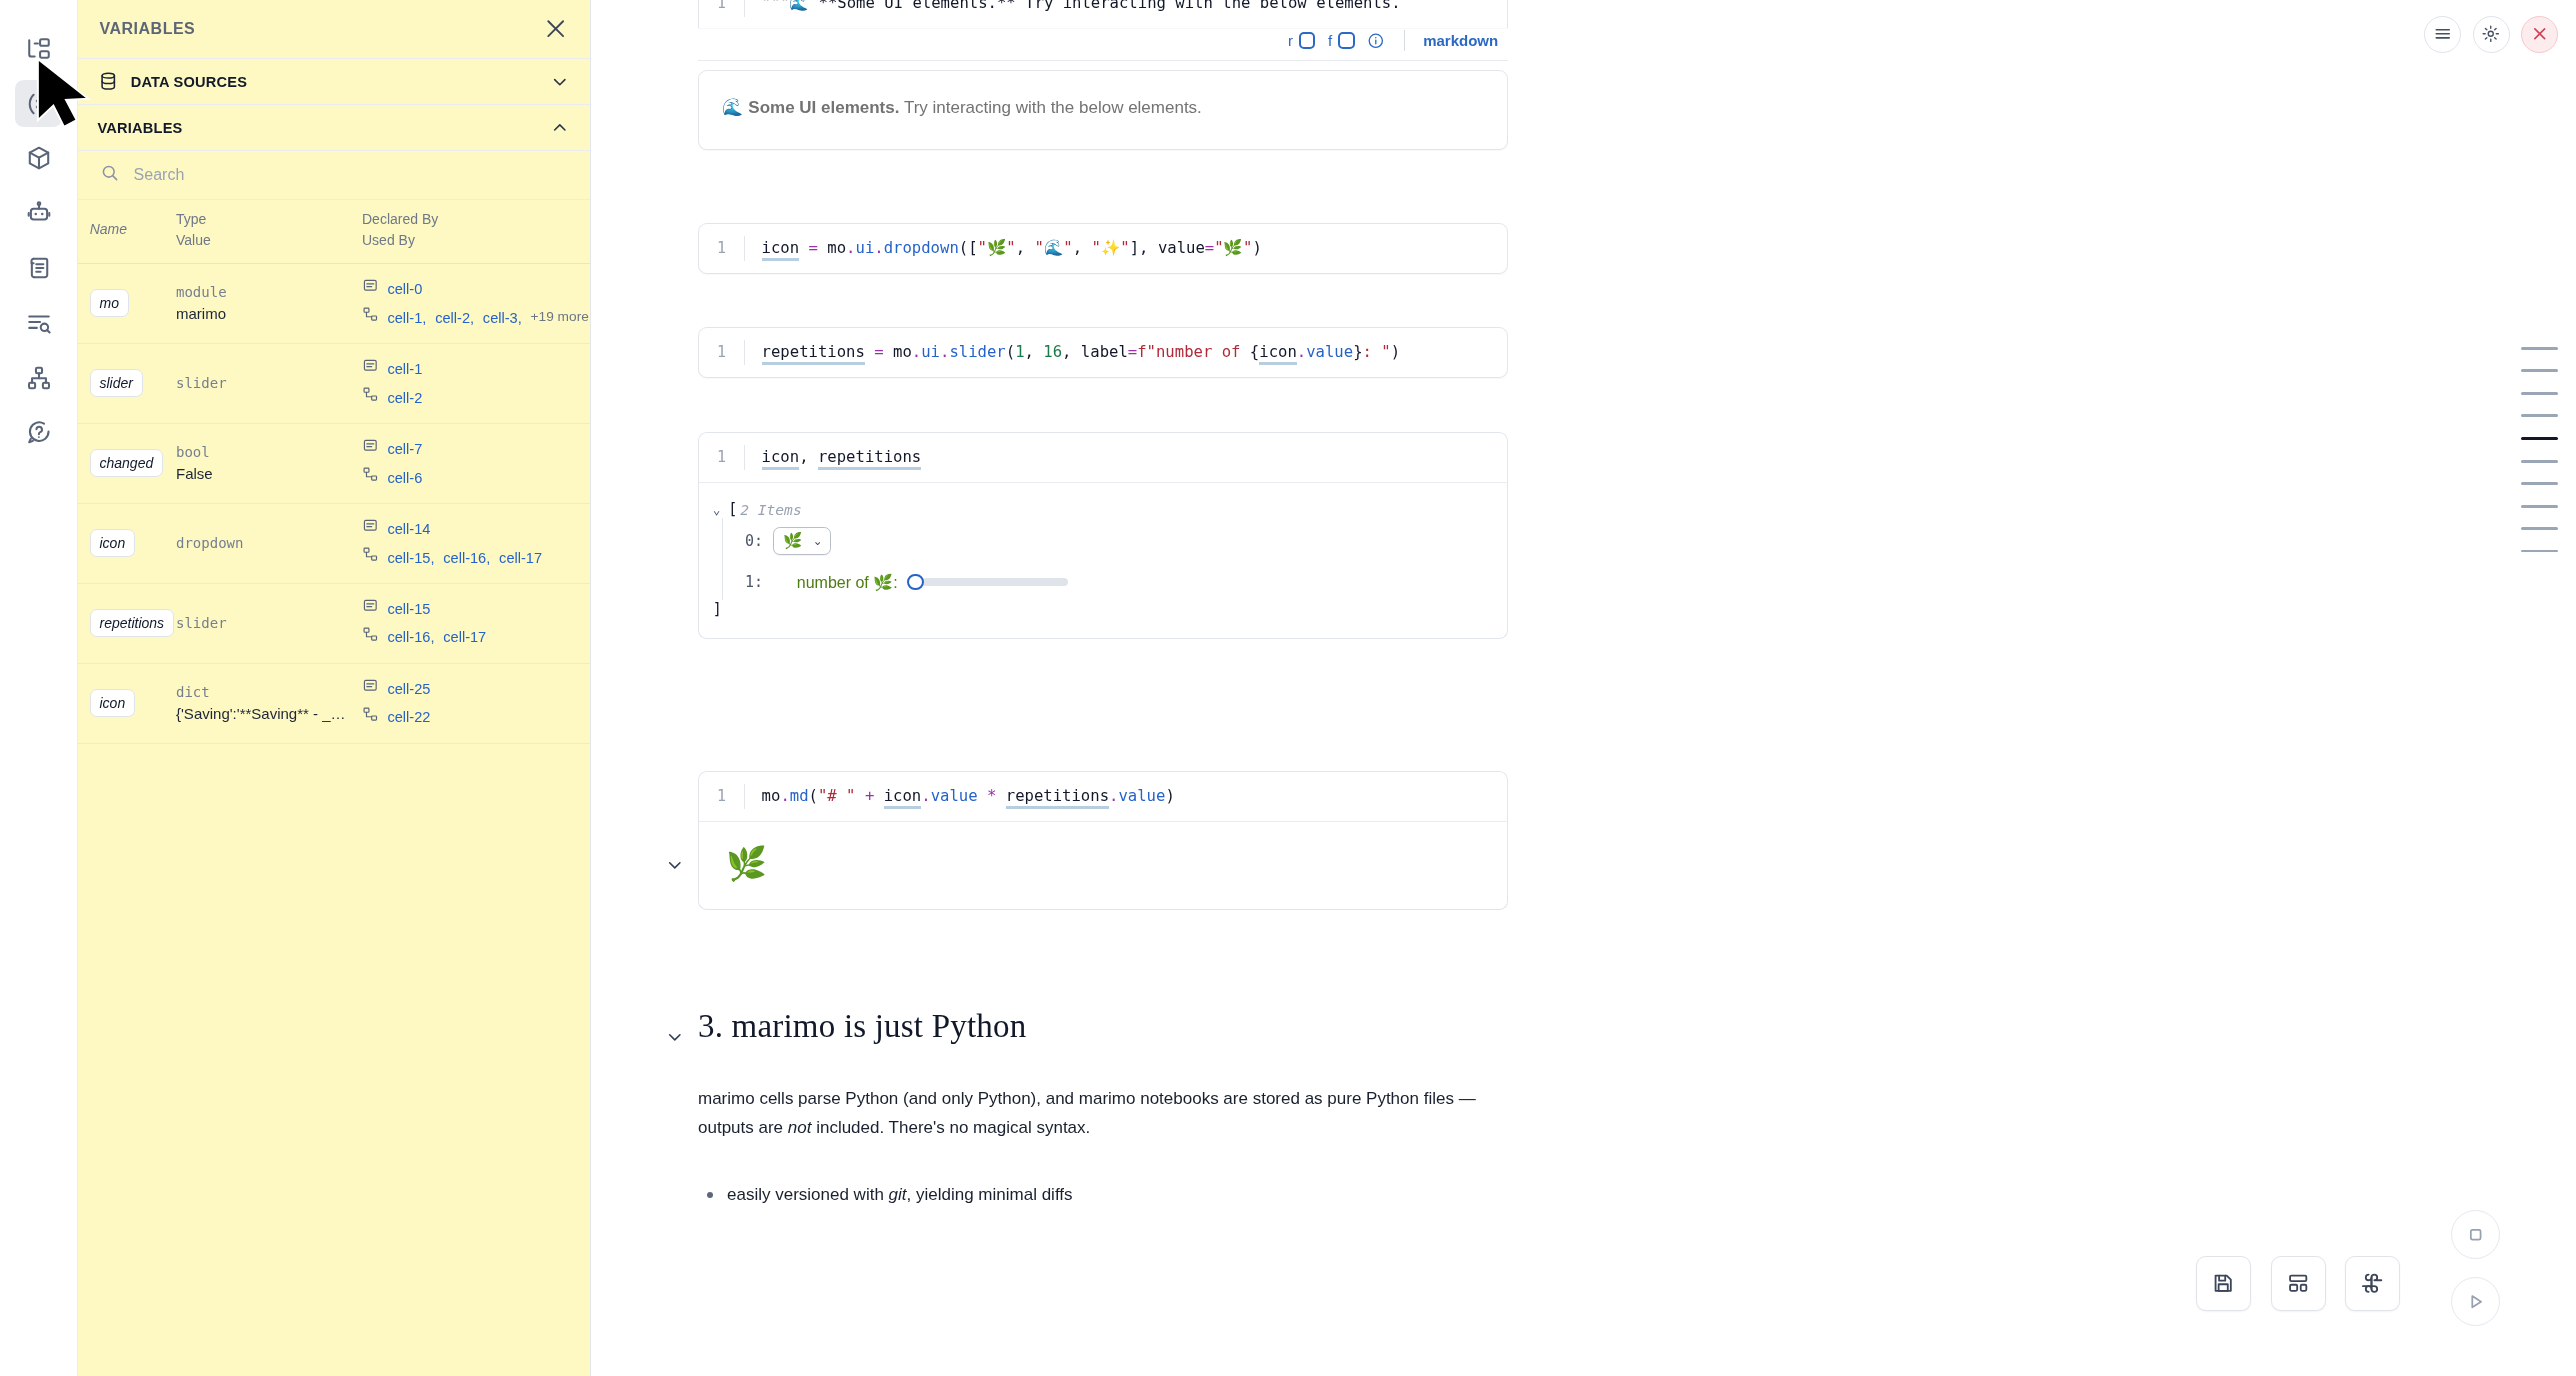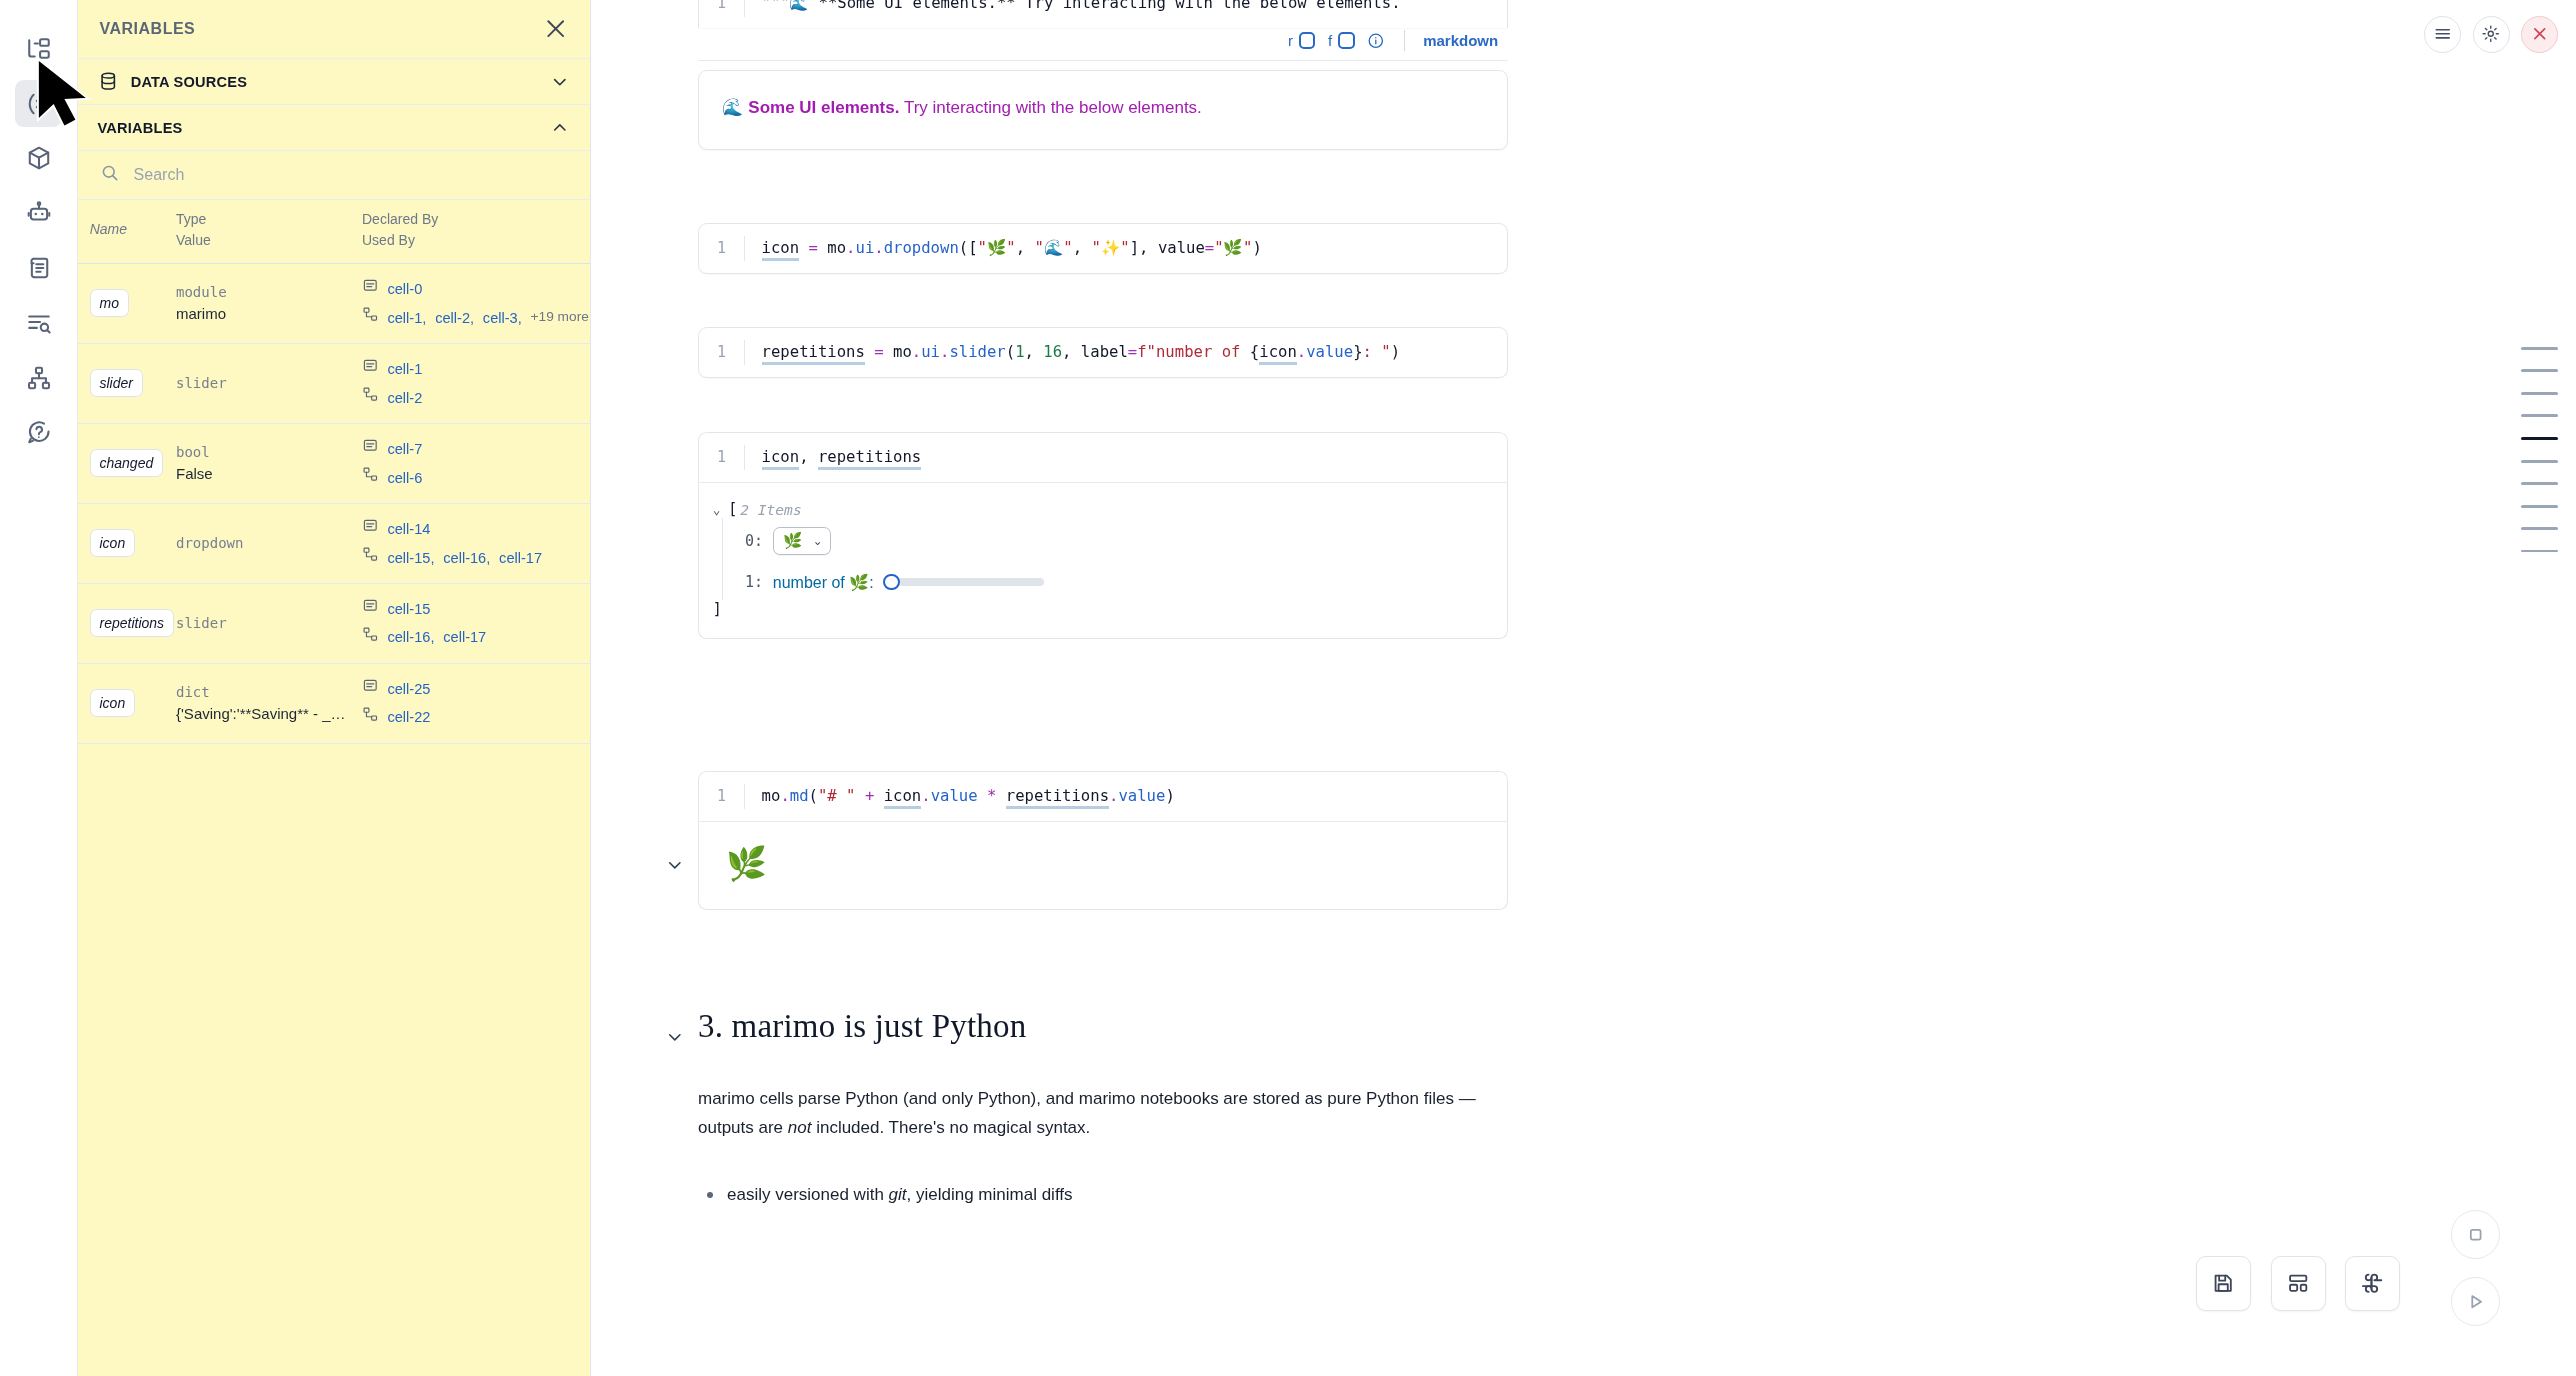--- a/index.html
+++ b/index.html
@@ -236,21 +236,21 @@
   .round-btn svg { width: 19.5px; height: 19.5px; display:block; }
   .round-btn.danger { background: #fdecee; border-color: #f3c9ce; color: #d14456; }
 
   .md-out-box {
     border: 1px solid #e2e6ec;
     border-radius: 8.8px;
     background: #ffffff;
     padding: 24.4px 23.4px 27px 23.4px;
     box-shadow: 0 1px 1px rgba(20,25,40,.03);
   }
-  .md-line { font-size: 17px; color: #a21caf; line-height: 1.55; }
+  .md-line { font-size: 17px; color: #737373; line-height: 1.55; }
   .md-line b { font-weight: 700; }
 
   
   .out-box {
     border: 1px solid #e2e6ec;
     border-top: none;
     border-radius: 0 0 8.8px 8.8px;
     background: #fff;
     padding: 17.6px 0 19.5px 0;
   }
@@ -265,21 +265,21 @@
   .dd {
     border: 1px solid #b9bfc9; border-radius: 6.8px;
     background: #fff;
     padding: 3.9px 7.8px 3.9px 9.8px;
     display: inline-flex; align-items: center; gap: 9.8px;
     cursor: pointer; min-width: 55px;
     box-shadow: 0 1px 1px rgba(20,25,40,.05);
   }
   .dd .emo { font-size: 15.6px; }
   .dd .caret { color: #39414f; font-size: 11.7px; }
-  .sld-label { font-size: 16px; color: #0369a1; }
+  .sld-label { font-size: 16px; color: #4d7c0f; margin-left: 24px; }
   .slider-ui { display: flex; align-items: center; }
   .sld-knob {
     width: 16.6px; height: 16.6px; border-radius: 50%;
     border: 2px solid #2563c9; background: #fff;
     margin-right: -2px; z-index: 2;
   }
   .sld-track {
     width: 146px; height: 8.8px; border-radius: 4.9px;
     background: #dfe3ea;
   }

